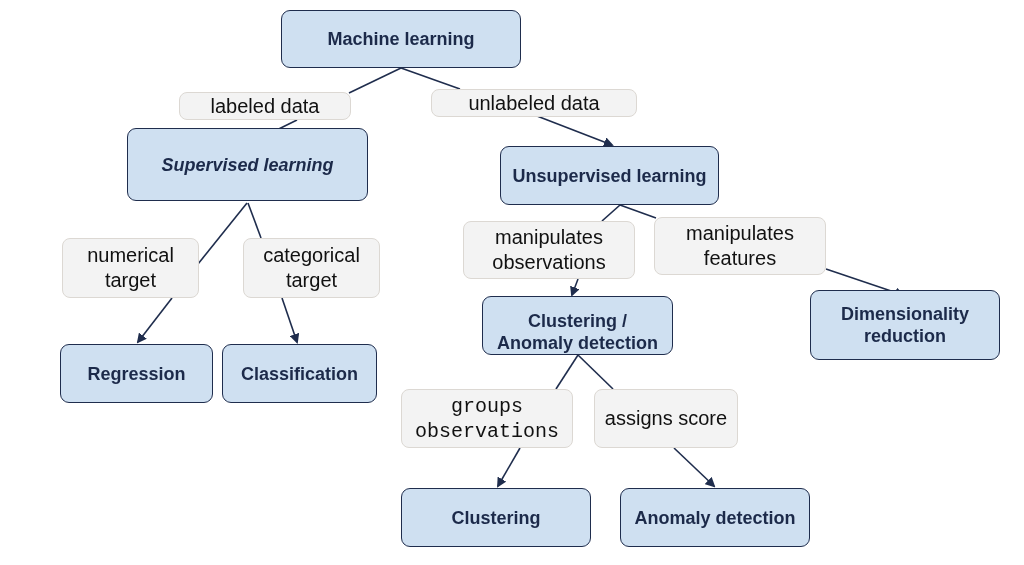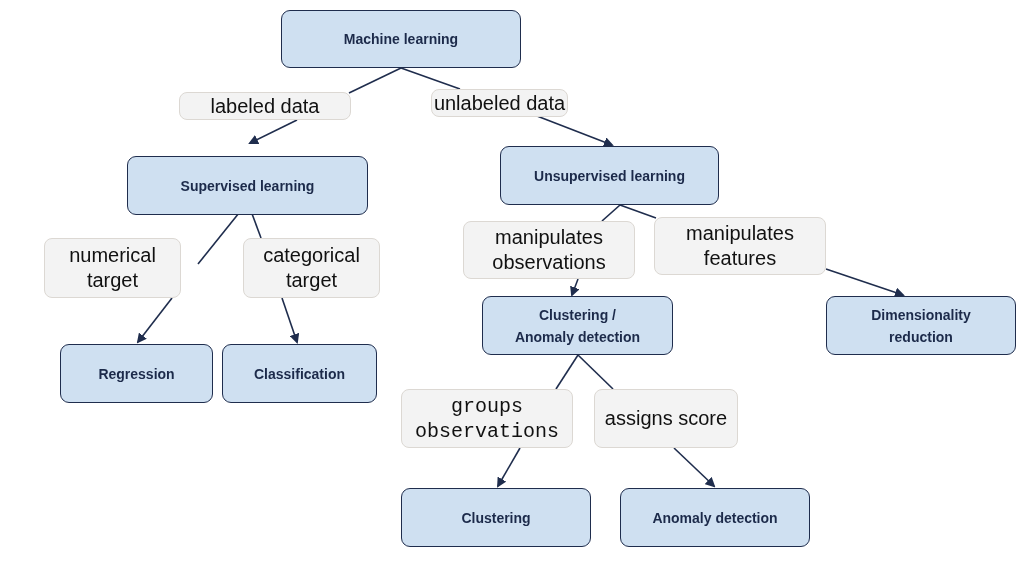--- a/index.html
+++ b/index.html
@@ -1,20 +1,20 @@
 <!DOCTYPE html>
 <html><head>
 <meta charset="utf-8">
 <style>
   html, body { margin:0; padding:0; background:#ffffff; }
   body { width:1024px; height:565px; position:relative; overflow:hidden; font-family:"Liberation Sans", sans-serif; }
   svg.edges { position:absolute; left:0; top:0; width:1024px; height:565px; z-index:1; }
   .node { position:absolute; box-sizing:border-box; background:#cfe0f1; border:1.6px solid #1f2d4d; border-radius:9px;
     display:flex; align-items:center; justify-content:center; text-align:center; z-index:2;
-    color:#1c2a4a; font-weight:bold; font-size:14px; line-height:22px; }
+    color:#1c2a4a; font-weight:bold; font-size:18px; line-height:22px; }
   .lbl { position:absolute; box-sizing:border-box; background:#f3f3f3; border:1.2px solid #dcd8d3; border-radius:8px;
     display:flex; align-items:center; justify-content:center; text-align:center; z-index:2;
     color:#111; font-size:20px; line-height:25px; }
   .node span, .lbl span { white-space:pre-line; }
 </style>
 </head>
 <body>
 
 <svg class="edges" viewBox="0 0 1024 565">
   <defs>
@@ -46,54 +46,54 @@
     <line x1="520" y1="448" x2="498" y2="486" marker-end="url(#arrow)"></line>
 
     <line x1="578" y1="355" x2="613" y2="389"></line>
     <line x1="674" y1="448" x2="714" y2="486" marker-end="url(#arrow)"></line>
   </g>
 </svg>
 
 <div class="node" style="left:281px;top:10px;width:240px;height:58px;">
   <span>Machine learning</span>
 </div>
-<div class="node" style="left:127px;top:156px;width:241px;height:59px;">
+<div class="node" style="left:127px;top:128px;width:241px;height:73px;font-style:italic;">
   <span>Supervised learning</span>
 </div>
 <div class="node" style="left:500px;top:146px;width:219px;height:59px;">
   <span>Unsupervised learning</span>
 </div>
 <div class="node" style="left:60px;top:344px;width:153px;height:59px;">
   <span>Regression</span>
 </div>
 <div class="node" style="left:222px;top:344px;width:155px;height:59px;">
   <span>Classification</span>
 </div>
-<div class="node" style="left:482px;top:296px;width:191px;height:59px;">
+<div class="node" style="left:482px;top:296px;width:191px;height:59px;align-items:flex-end;">
   <span>Clustering /
 Anomaly detection</span>
 </div>
-<div class="node" style="left:810px;top:296px;width:190px;height:59px;margin-left:16px;">
+<div class="node" style="left:810px;top:290px;width:190px;height:70px;">
   <span>Dimensionality
 reduction</span>
 </div>
 <div class="node" style="left:401px;top:488px;width:190px;height:59px;">
   <span>Clustering</span>
 </div>
 <div class="node" style="left:620px;top:488px;width:190px;height:59px;">
   <span>Anomaly detection</span>
 </div>
 
 <div class="lbl" style="left:179px;top:92px;width:172px;height:28px;">
   <span>labeled data</span>
 </div>
-<div class="lbl" style="left:431px;top:89px;width:137px;height:28px;">
+<div class="lbl" style="left:431px;top:89px;width:206px;height:28px;">
   <span>unlabeled data</span>
 </div>
-<div class="lbl" style="left:44px;top:238px;width:137px;height:60px;">
+<div class="lbl" style="left:62px;top:238px;width:137px;height:60px;">
   <span>numerical
 target</span>
 </div>
 <div class="lbl" style="left:231px;top:238px;width:137px;height:60px;margin-left:12px;">
   <span>categorical
 target</span>
 </div>
 <div class="lbl" style="left:463px;top:221px;width:172px;height:58px;">
   <span>manipulates
 observations</span>

